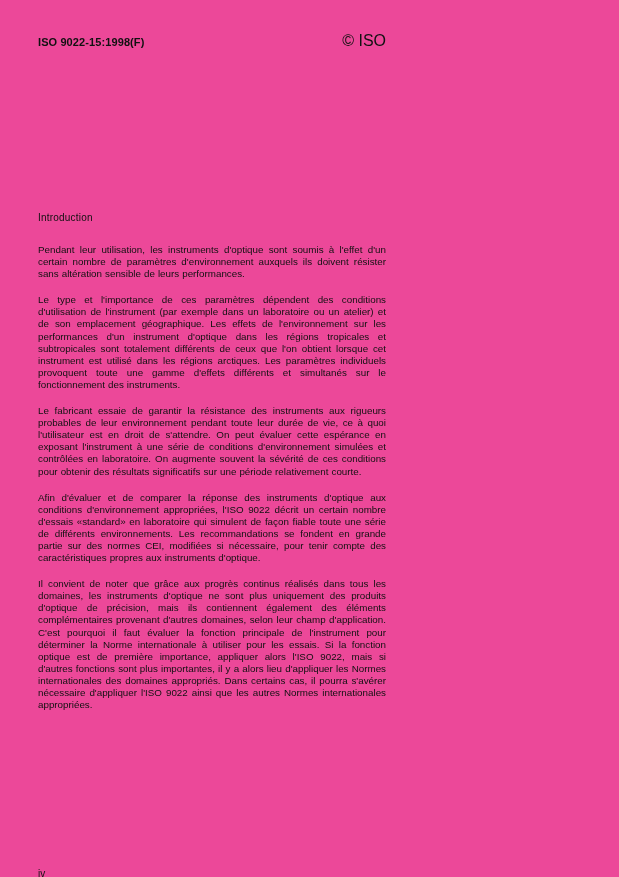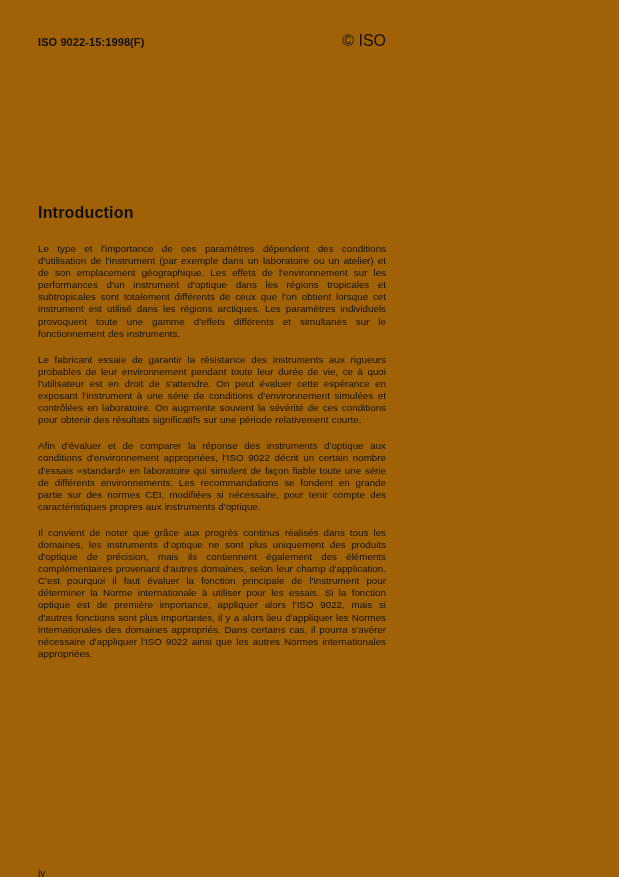--- a/index.html
+++ b/index.html
@@ -5,21 +5,21 @@
     * { margin: 0; padding: 0; box-sizing: border-box; }
     html, body {
       background: #ffffff;
       font-family: "Liberation Sans", sans-serif;
       color: #111111;
     }
     .page {
       position: relative;
       width: 619px;
       height: 877px;
-      background: #a16207;
+      background: #ec4899;
       overflow: hidden;
     }
     .page-header {
       position: absolute;
       top: 32px;
       left: 38px;
       width: 348px;
       display: flex;
       justify-content: space-between;
       align-items: baseline;
@@ -32,23 +32,23 @@
     .copyright {
       font-size: 16px;
     }
     .content {
       position: absolute;
       top: 196px;
       left: 38px;
       width: 348px;
     }
     .title {
-      font-size: 16px;
-      font-weight: bold;
-      margin: 8px 0 21px 0;
+      font-size: 10px;
+      font-weight: normal;
+      margin: 16px 0 21px 0;
       letter-spacing: 0.2px;
     }
     .para {
       font-size: 9.8px;
       line-height: 12.1px;
       text-align: justify;
       margin: 0 0 14px 0;
       word-spacing: 0.3px;
     }
     .page-footer {
@@ -64,20 +64,21 @@
 <div class="page">
 
   <header class="page-header">
     <span class="doc-ref">ISO 9022-15:1998(F)</span>
     <span class="copyright">© ISO</span>
   </header>
 
   <main class="content">
     <h1 class="title">Introduction</h1>
 
+    <p class="para">Pendant leur utilisation, les instruments d'optique sont soumis à l'effet d'un certain nombre de paramètres d'environnement auxquels ils doivent résister sans altération sensible de leurs performances.</p>
 
     <p class="para">Le type et l'importance de ces paramètres dépendent des conditions d'utilisation de l'instrument (par exemple dans un laboratoire ou un atelier) et de son emplacement géographique. Les effets de l'environnement sur les performances d'un instrument d'optique dans les régions tropicales et subtropicales sont totalement différents de ceux que l'on obtient lorsque cet instrument est utilisé dans les régions arctiques. Les paramètres individuels provoquent toute une gamme d'effets différents et simultanés sur le fonctionnement des instruments.</p>
 
     <p class="para">Le fabricant essaie de garantir la résistance des instruments aux rigueurs probables de leur environnement pendant toute leur durée de vie, ce à quoi l'utilisateur est en droit de s'attendre. On peut évaluer cette espérance en exposant l'instrument à une série de conditions d'environnement simulées et contrôlées en laboratoire. On augmente souvent la sévérité de ces conditions pour obtenir des résultats significatifs sur une période relativement courte.</p>
 
     <p class="para">Afin d'évaluer et de comparer la réponse des instruments d'optique aux conditions d'environnement appropriées, l'ISO 9022 décrit un certain nombre d'essais «standard» en laboratoire qui simulent de façon fiable toute une série de différents environnements. Les recommandations se fondent en grande partie sur des normes CEI, modifiées si nécessaire, pour tenir compte des caractéristiques propres aux instruments d'optique.</p>
 
     <p class="para">Il convient de noter que grâce aux progrès continus réalisés dans tous les domaines, les instruments d'optique ne sont plus uniquement des produits d'optique de précision, mais ils contiennent également des éléments complémentaires provenant d'autres domaines, selon leur champ d'application. C'est pourquoi il faut évaluer la fonction principale de l'instrument pour déterminer la Norme internationale à utiliser pour les essais. Si la fonction optique est de première importance, appliquer alors l'ISO 9022, mais si d'autres fonctions sont plus importantes, il y a alors lieu d'appliquer les Normes internationales des domaines appropriés. Dans certains cas, il pourra s'avérer nécessaire d'appliquer l'ISO 9022 ainsi que les autres Normes internationales appropriées.</p>
   </main>
 

